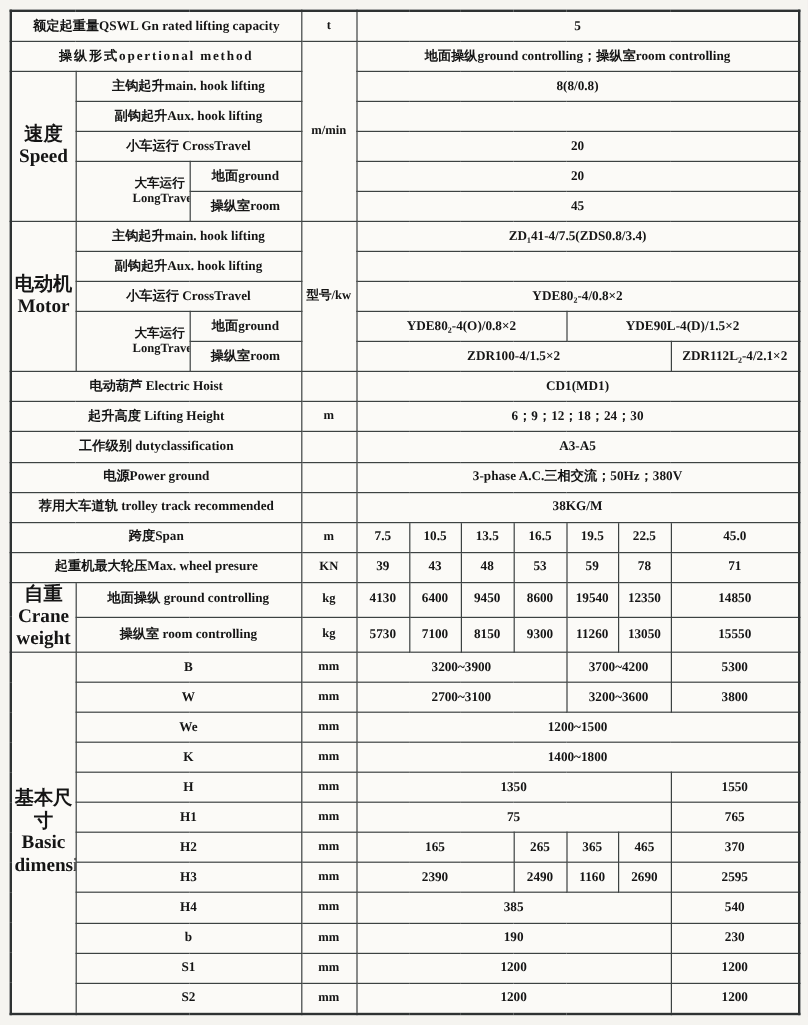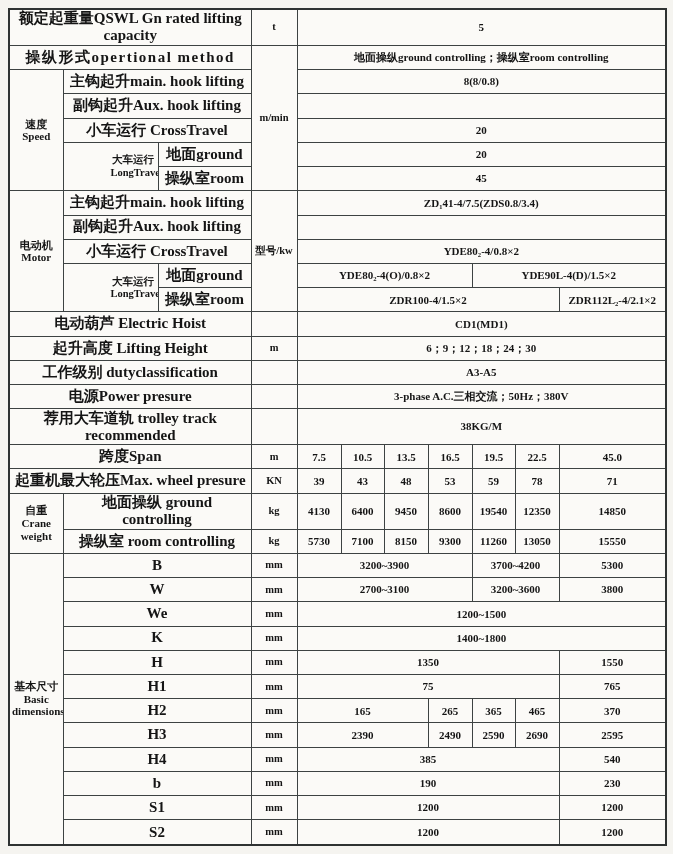--- a/index.html
+++ b/index.html
@@ -18,22 +18,22 @@
     background:#fbfaf7;
   }
   td{
     border:1px solid #3d4242;
     text-align:center;vertical-align:middle;
     font-weight:bold;color:#151515;
     padding:0 2px;overflow:hidden;
     height:23px;
     font-size:11px;line-height:1.15;
   }
-  td.g{white-space:pre-line;font-size:11px;}
-  td.l{font-size:15px;}
+  td.g{white-space:pre-line;font-size:16px;}
+  td.l{font-size:11px;}
   td.l2{white-space:pre-line;font-size:10.5px;padding-left:47px;}
   td.ls{letter-spacing:1.5px;}
   td.u{font-size:10.5px;}
   td.v{font-size:11px;}
 </style>
 </head>
 <body>
 
 <div class="sheet">
 <table class="spec">
@@ -129,21 +129,21 @@
     <td class="v" colspan="7">6；9；12；18；24；30</td>
   </tr>
 
   <tr>
     <td class="l" colspan="3">工作级别 dutyclassification</td>
     <td class="u"></td>
     <td class="v" colspan="7">A3-A5</td>
   </tr>
 
   <tr>
-    <td class="l" colspan="3">电源Power presure</td>
+    <td class="l" colspan="3">电源Power ground</td>
     <td class="u"></td>
     <td class="v" colspan="7">3-phase A.C.三相交流；50Hz；380V</td>
   </tr>
 
   <tr>
     <td class="l" colspan="3">荐用大车道轨 trolley track recommended</td>
     <td class="u"></td>
     <td class="v" colspan="7">38KG/M</td>
   </tr>
 
@@ -243,21 +243,21 @@
     <td class="v">265</td>
     <td class="v">365</td>
     <td class="v">465</td>
     <td class="v">370</td>
   </tr>
   <tr>
     <td class="l" colspan="2">H3</td>
     <td class="u">mm</td>
     <td class="v" colspan="3">2390</td>
     <td class="v">2490</td>
-    <td class="v">2590</td>
+    <td class="v">1160</td>
     <td class="v">2690</td>
     <td class="v">2595</td>
   </tr>
   <tr>
     <td class="l" colspan="2">H4</td>
     <td class="u">mm</td>
     <td class="v" colspan="6">385</td>
     <td class="v">540</td>
   </tr>
   <tr>

